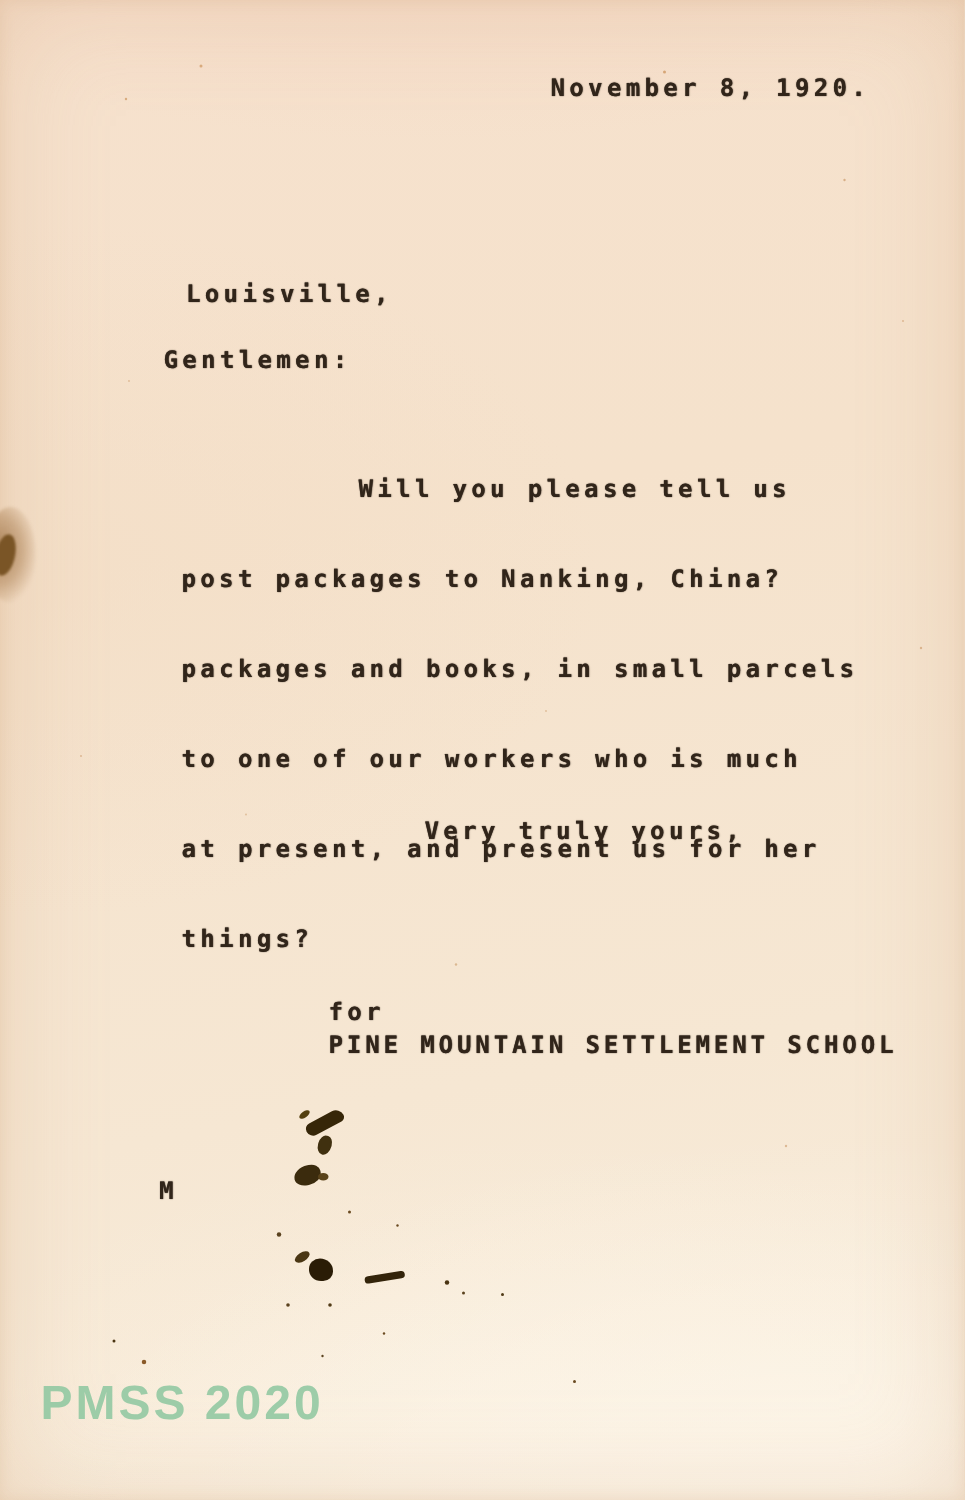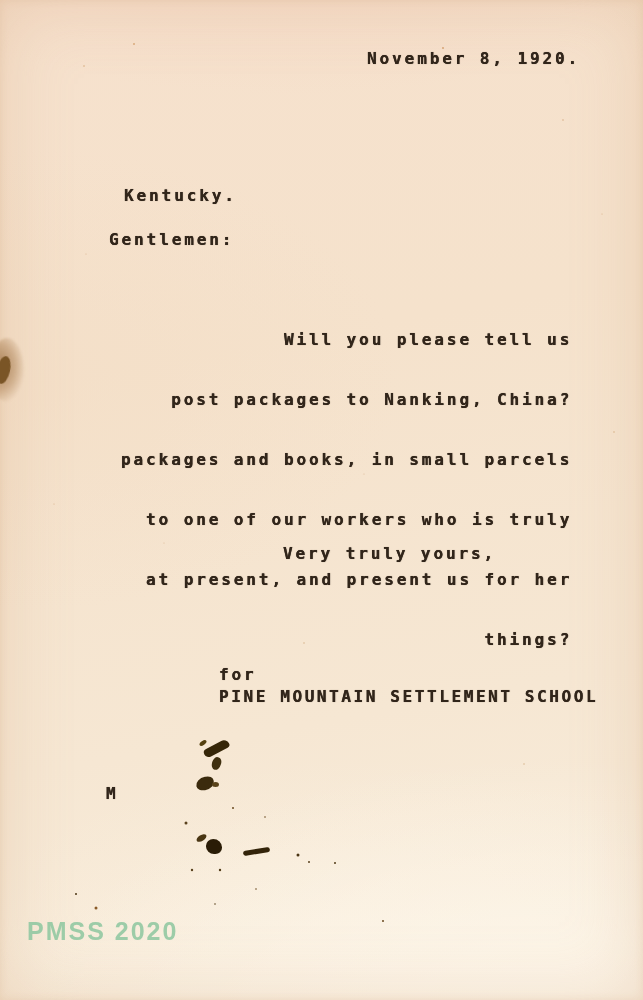--- a/index.html
+++ b/index.html
@@ -16,43 +16,42 @@
     background-image:
       radial-gradient(ellipse 900px 520px at 85% 108%, rgba(255,250,240,0.85), transparent 62%),
       radial-gradient(ellipse 700px 420px at 55% 103%, rgba(252,244,230,0.55), transparent 65%),
       radial-gradient(ellipse 620px 220px at 45% -6%, rgba(246,213,194,0.55), transparent 70%),
       radial-gradient(ellipse 500px 320px at 6% 38%, rgba(243,221,197,0.55), transparent 72%),
       linear-gradient(170deg, #f6e1cd 0%, #f5e2cc 35%, #f6e7d3 70%, #f9eedd 100%);
     box-shadow:
       inset 0 0 70px rgba(208,162,122,0.30),
       inset 0 0 10px rgba(205,160,115,0.22);
     font-family: "DejaVu Sans Mono", monospace;
-    text-align: right;
   }
   .tw {
     position: absolute;
     font-family: "DejaVu Sans Mono", monospace;
     font-weight: 700;
     font-size: 16px;
     letter-spacing: 2.9px;
     color: #31251a;
     text-shadow: 0.3px 0.3px 0.8px rgba(49,37,26,0.6), 0 0 0.5px rgba(49,37,26,0.8);
     white-space: pre;
     line-height: 20px;
   }
   .recipient .line { line-height: 21px; }
-  .indent-first { padding-left: 118px; margin-top: 14px; }
+  .indent-first { padding-left: 118px; }
   .org-line { letter-spacing: 2.6px; }
   .watermark {
     position: absolute;
     left: 27px;
     top: 917px;
     font-family: "Liberation Sans", sans-serif;
     font-weight: 600;
-    font-size: 25px;
+    font-size: 32px;
     letter-spacing: 2px;
     color: rgba(143, 199, 160, 0.88);
     white-space: pre;
   }
   
   .stain { position: absolute; pointer-events: none; }
   .edge-tear {
     left: -10px; top: 338px; width: 34px; height: 64px;
     background: radial-gradient(ellipse at 30% 45%, rgba(150,105,58,0.75) 0%, rgba(168,124,78,0.45) 45%, rgba(168,124,78,0) 75%);
     filter: blur(1px);
@@ -108,30 +107,30 @@
   }
 </style>
 </head>
 <body>
 
 <div class="paper">
 
   <div class="tw" style="left:367px; top:49px;">November 8, 1920.</div>
 
   <div class="tw recipient" style="left:124px; top:145px;">
-    <div class="line">Kentucky.</div>
+    <div class="line">Louisville,</div>
   </div>
 
   <div class="tw" style="left:109px; top:230px;">Gentlemen:</div>
 
   <div class="tw" style="left:121px; top:276px;">
     <div class="indent-first">Will you please tell us</div>
     <div>post packages to Nanking, China?</div>
     <div>packages and books, in small parcels</div>
-    <div>to one of our workers who is truly</div>
+    <div>to one of our workers who is much</div>
     <div>at present, and present us for her</div>
     <div>things?</div>
   </div>
 
   <div class="tw" style="left:121px; top:464px;">
   </div>
 
   <div class="tw" style="left:283px; top:544px;">Very truly yours,</div>
 
   <div class="tw" style="left:219px; top:665px;">for</div>

